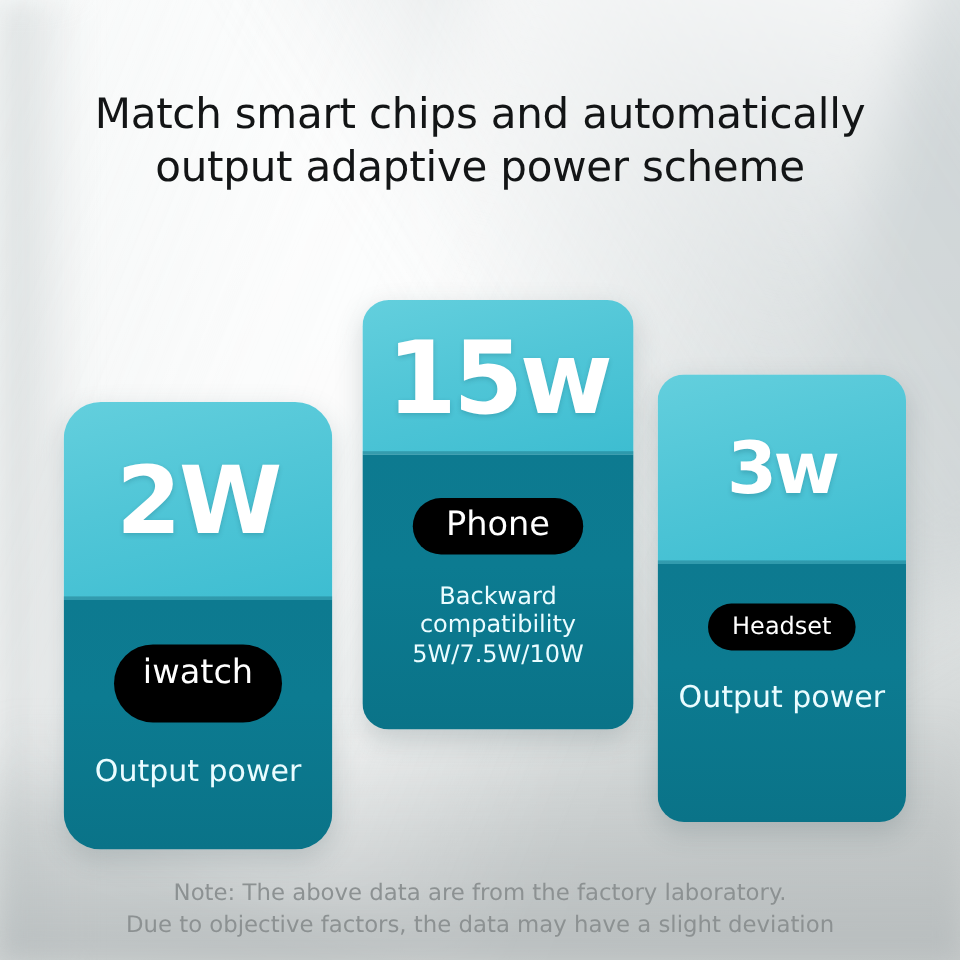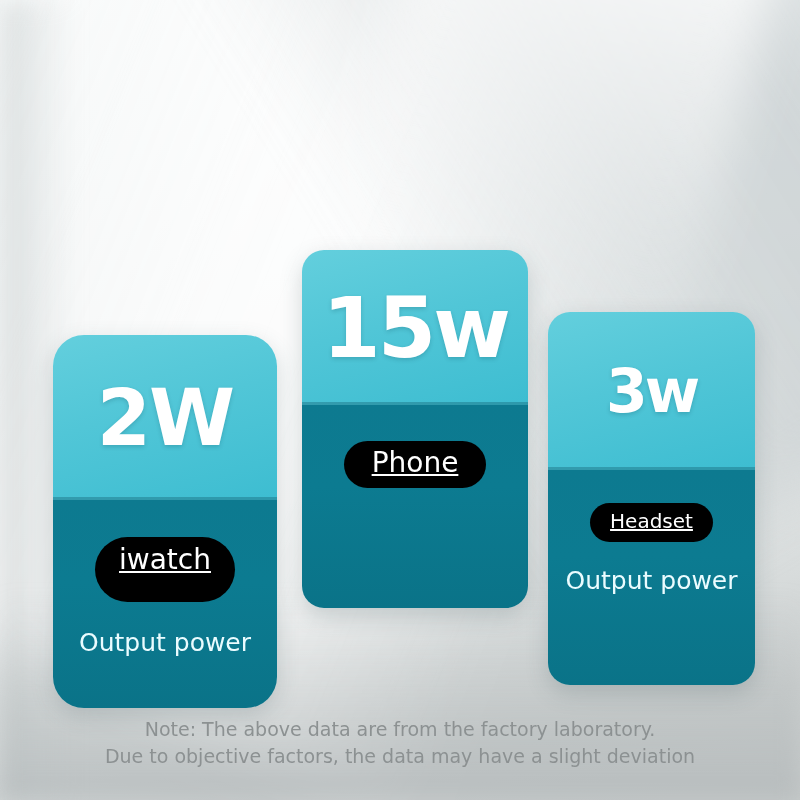--- a/index.html
+++ b/index.html
@@ -163,57 +163,56 @@
   .pill {
     background: #000000;
     color: #ffffff;
     border-radius: 999px;
     display: inline-flex;
     align-items: center;
     justify-content: center;
     font-weight: 400;
     line-height: 1;
     white-space: nowrap;
-    text-decoration: underline;
   }
 
   .sub {
     color: #eafcff;
     text-align: center;
     line-height: 1.22;
     white-space: pre-line;
     font-weight: 400;
   }
 
   
   #card-iwatch { left: 53px;  top: 335px; width: 224px; height: 373px; border-radius: 31px; }
   #card-iwatch .top { height: 165px; }
   #card-iwatch .watt { font-size: 78px; }
   #card-iwatch .pill { font-size: 28px; padding: 9px 24px 28px; margin-top: 37px; }
   #card-iwatch .sub  { font-size: 25px; margin-top: 26px; }
 
   
   #card-phone { left: 302px; top: 250px; width: 226px; height: 358px; }
-  #card-phone .top { height: 155px; }
+  #card-phone .top { height: 129px; }
   #card-phone .watt { font-size: 84px; letter-spacing: -3px; }
   #card-phone .pill { font-size: 28px; padding: 8px 28px 11px; margin-top: 36px; }
   #card-phone .sub  { font-size: 20px; margin-top: 22px; }
 
   
   #card-headset { left: 548px; top: 312px; width: 207px; height: 373px; }
   #card-headset .top { height: 158px; }
   #card-headset .watt { font-size: 60px; letter-spacing: -3px; }
   #card-headset .pill { font-size: 20px; padding: 8px 20px 11px; margin-top: 33px; }
   #card-headset .sub  { font-size: 25px; margin-top: 24px; }
 
   
   .note {
     position: absolute;
     left: 0;
-    top: 716px;
+    top: 731px;
     width: 800px;
     text-align: center;
     color: #8c9192;
     font-size: 19px;
     line-height: 27px;
     white-space: pre-line;
     font-weight: 400;
   }
 </style>
 </head>
@@ -221,37 +220,41 @@
 
 <div id="poster">
 
   <div class="bg-base"></div>
   <div class="bg-sheen-a"></div>
   <div class="bg-sheen-b"></div>
   <div class="bg-sheen-c"></div>
   <div class="bg-shadow-left"></div>
   <div class="bg-shadow-bottom"></div>
 
+  <div class="headline">Match smart chips and automatically
+output adaptive power scheme</div>
 
   <div class="card" id="card-iwatch">
     <div class="top">
       <span class="watt">2W</span>
     </div>
     <div class="bottom">
       <span class="pill">iwatch</span>
       <span class="sub">Output power</span>
     </div>
   </div>
 
   <div class="card" id="card-phone">
     <div class="top">
       <span class="watt">15w</span>
     </div>
     <div class="bottom">
       <span class="pill">Phone</span>
+      <span class="sub">Backward compatibility
+5W/7.5W/10W</span>
     </div>
   </div>
 
   <div class="card" id="card-headset">
     <div class="top">
       <span class="watt">3w</span>
     </div>
     <div class="bottom">
       <span class="pill">Headset</span>
       <span class="sub">Output power</span>

